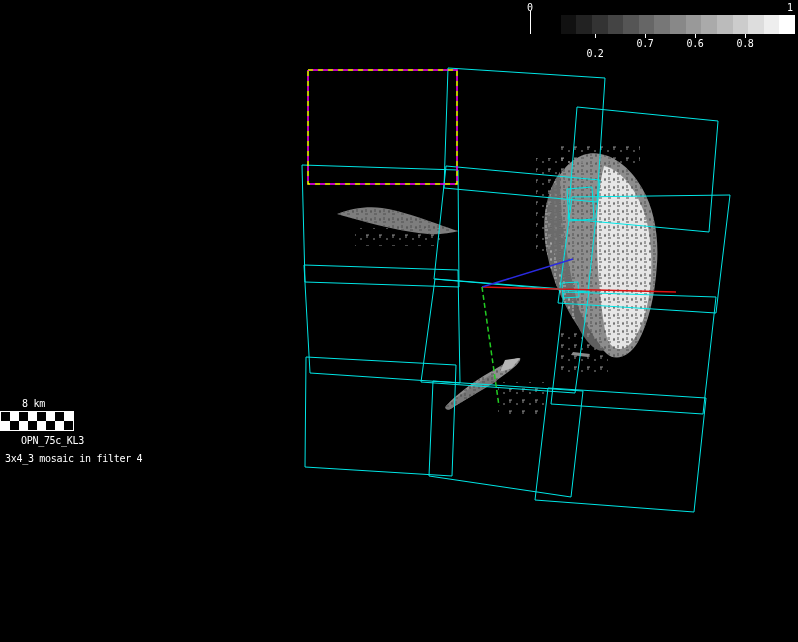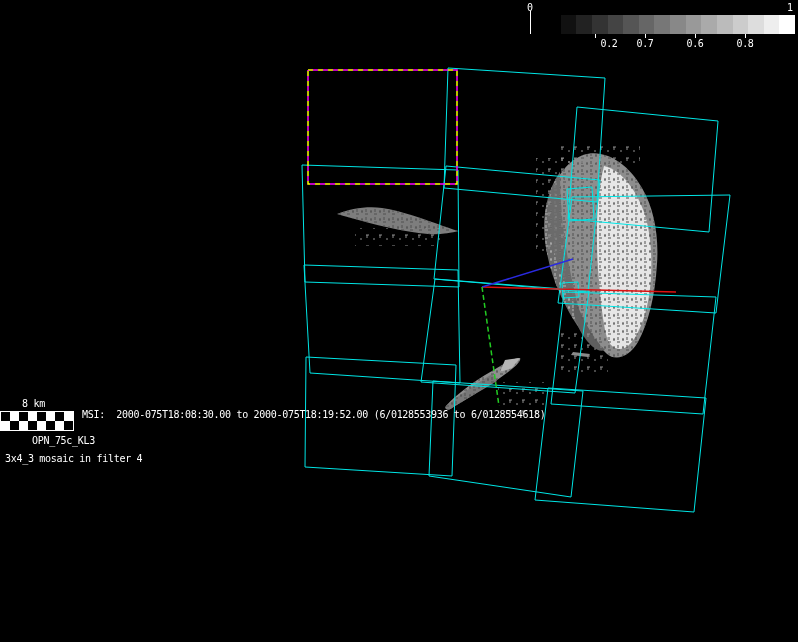--- a/index.html
+++ b/index.html
@@ -17,21 +17,21 @@
   .cb-tickmark{position:absolute;top:33px;width:1px;height:4px;background:#fff;}
   .cb-ticklabel{position:absolute;top:37px;width:20px;text-align:center;color:#fff;
                 font-size:10px;line-height:11px;letter-spacing:-0.3px;}
   
   #scalebar-label{left:22px;top:397px;}
   #scalebar{position:absolute;left:0;top:411px;border:1px solid #fff;display:grid;
             grid-template-columns:repeat(8,9px);grid-auto-rows:9px;}
   .sb-cell{width:9px;height:9px;}
   
   #obs-line{left:82px;top:408px;}
-  #seq-line{left:16px;top:434px;padding-left:16px;}
+  #seq-line{left:5px;top:434px;padding-left:16px;}
   #mosaic-line{left:5px;top:452px;}
 </style>
 </head>
 <body>
 
 <div id="app">
 
   <svg id="scene" width="798" height="642" viewBox="0 0 798 642">
     <defs>
       <pattern id="pat-dark-marks" width="9" height="8" patternUnits="userSpaceOnUse">
@@ -110,21 +110,21 @@
         <div class="cb-step" style="background: rgb(170, 170, 170);"></div>
         <div class="cb-step" style="background: rgb(187, 187, 187);"></div>
         <div class="cb-step" style="background: rgb(204, 204, 204);"></div>
         <div class="cb-step" style="background: rgb(221, 221, 221);"></div>
         <div class="cb-step" style="background: rgb(238, 238, 238);"></div>
         <div class="cb-step" style="background: rgb(255, 255, 255);"></div>
       </div>
     <div class="txt" id="cb-max">1</div>
     <div id="cb-ticks">
         <div class="cb-tickmark" style="left: 68px;"></div>
-        <div class="cb-ticklabel" style="left: 72px;">0.2</div>
+        <div class="cb-ticklabel" style="left: 58px; margin-top: 10px;">0.2</div>
         <div class="cb-tickmark" style="left: 118px;"></div>
         <div class="cb-ticklabel" style="left: 108px;">0.7</div>
         <div class="cb-tickmark" style="left: 168px;"></div>
         <div class="cb-ticklabel" style="left: 158px;">0.6</div>
         <div class="cb-tickmark" style="left: 218px;"></div>
         <div class="cb-ticklabel" style="left: 208px; text-align: center;">0.8</div>
       </div>
   </div>
 
   <div class="txt" id="scalebar-label">8 km</div>
@@ -140,16 +140,15 @@
       <div class="sb-cell" style="background: rgb(255, 255, 255);"></div>
       <div class="sb-cell" style="background: rgb(0, 0, 0);"></div>
       <div class="sb-cell" style="background: rgb(255, 255, 255);"></div>
       <div class="sb-cell" style="background: rgb(0, 0, 0);"></div>
       <div class="sb-cell" style="background: rgb(255, 255, 255);"></div>
       <div class="sb-cell" style="background: rgb(0, 0, 0);"></div>
       <div class="sb-cell" style="background: rgb(255, 255, 255);"></div>
       <div class="sb-cell" style="background: rgb(0, 0, 0);"></div>
     </div>
 
-  <div class="txt" id="obs-line">MSI:  2000-075T18:08:30.00 to 2000-075T18:19:52.00 (6/0128553936 to 6/0128554618)</div>
   <div class="txt" id="seq-line">OPN_75c_KL3</div>
   <div class="txt" id="mosaic-line">3x4_3 mosaic in filter 4</div>
 </div>
 
 </body></html>

